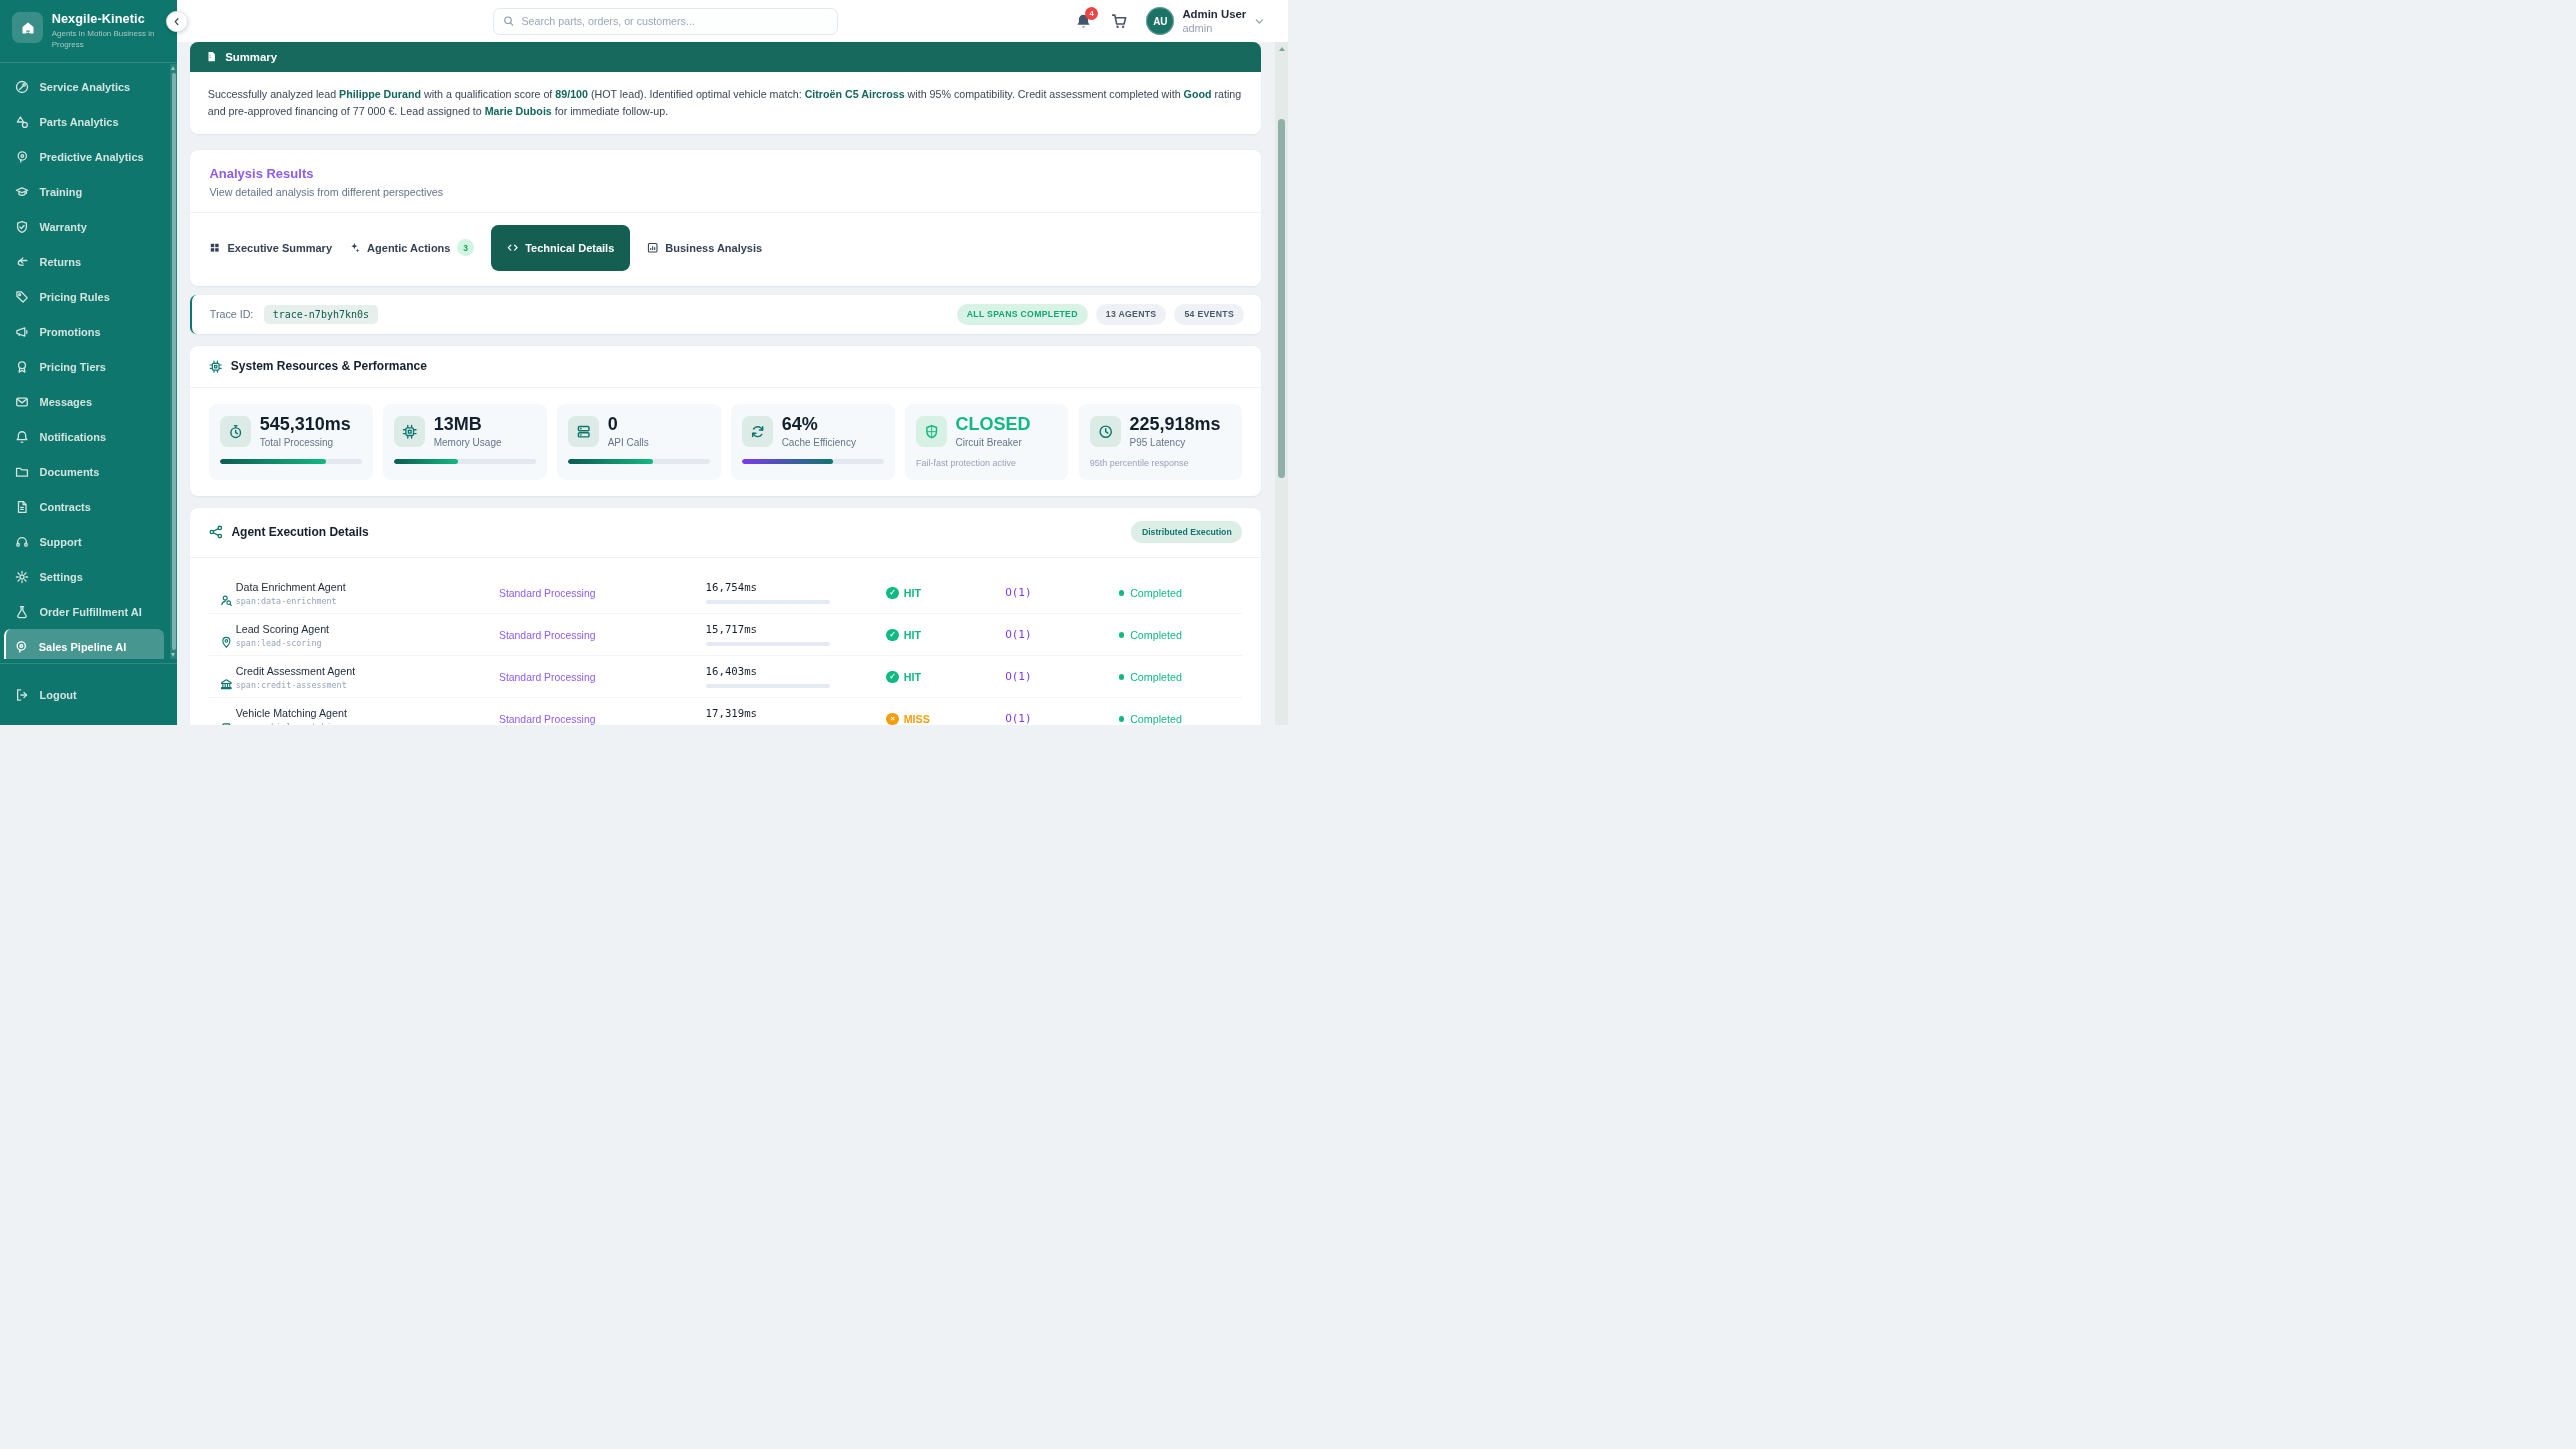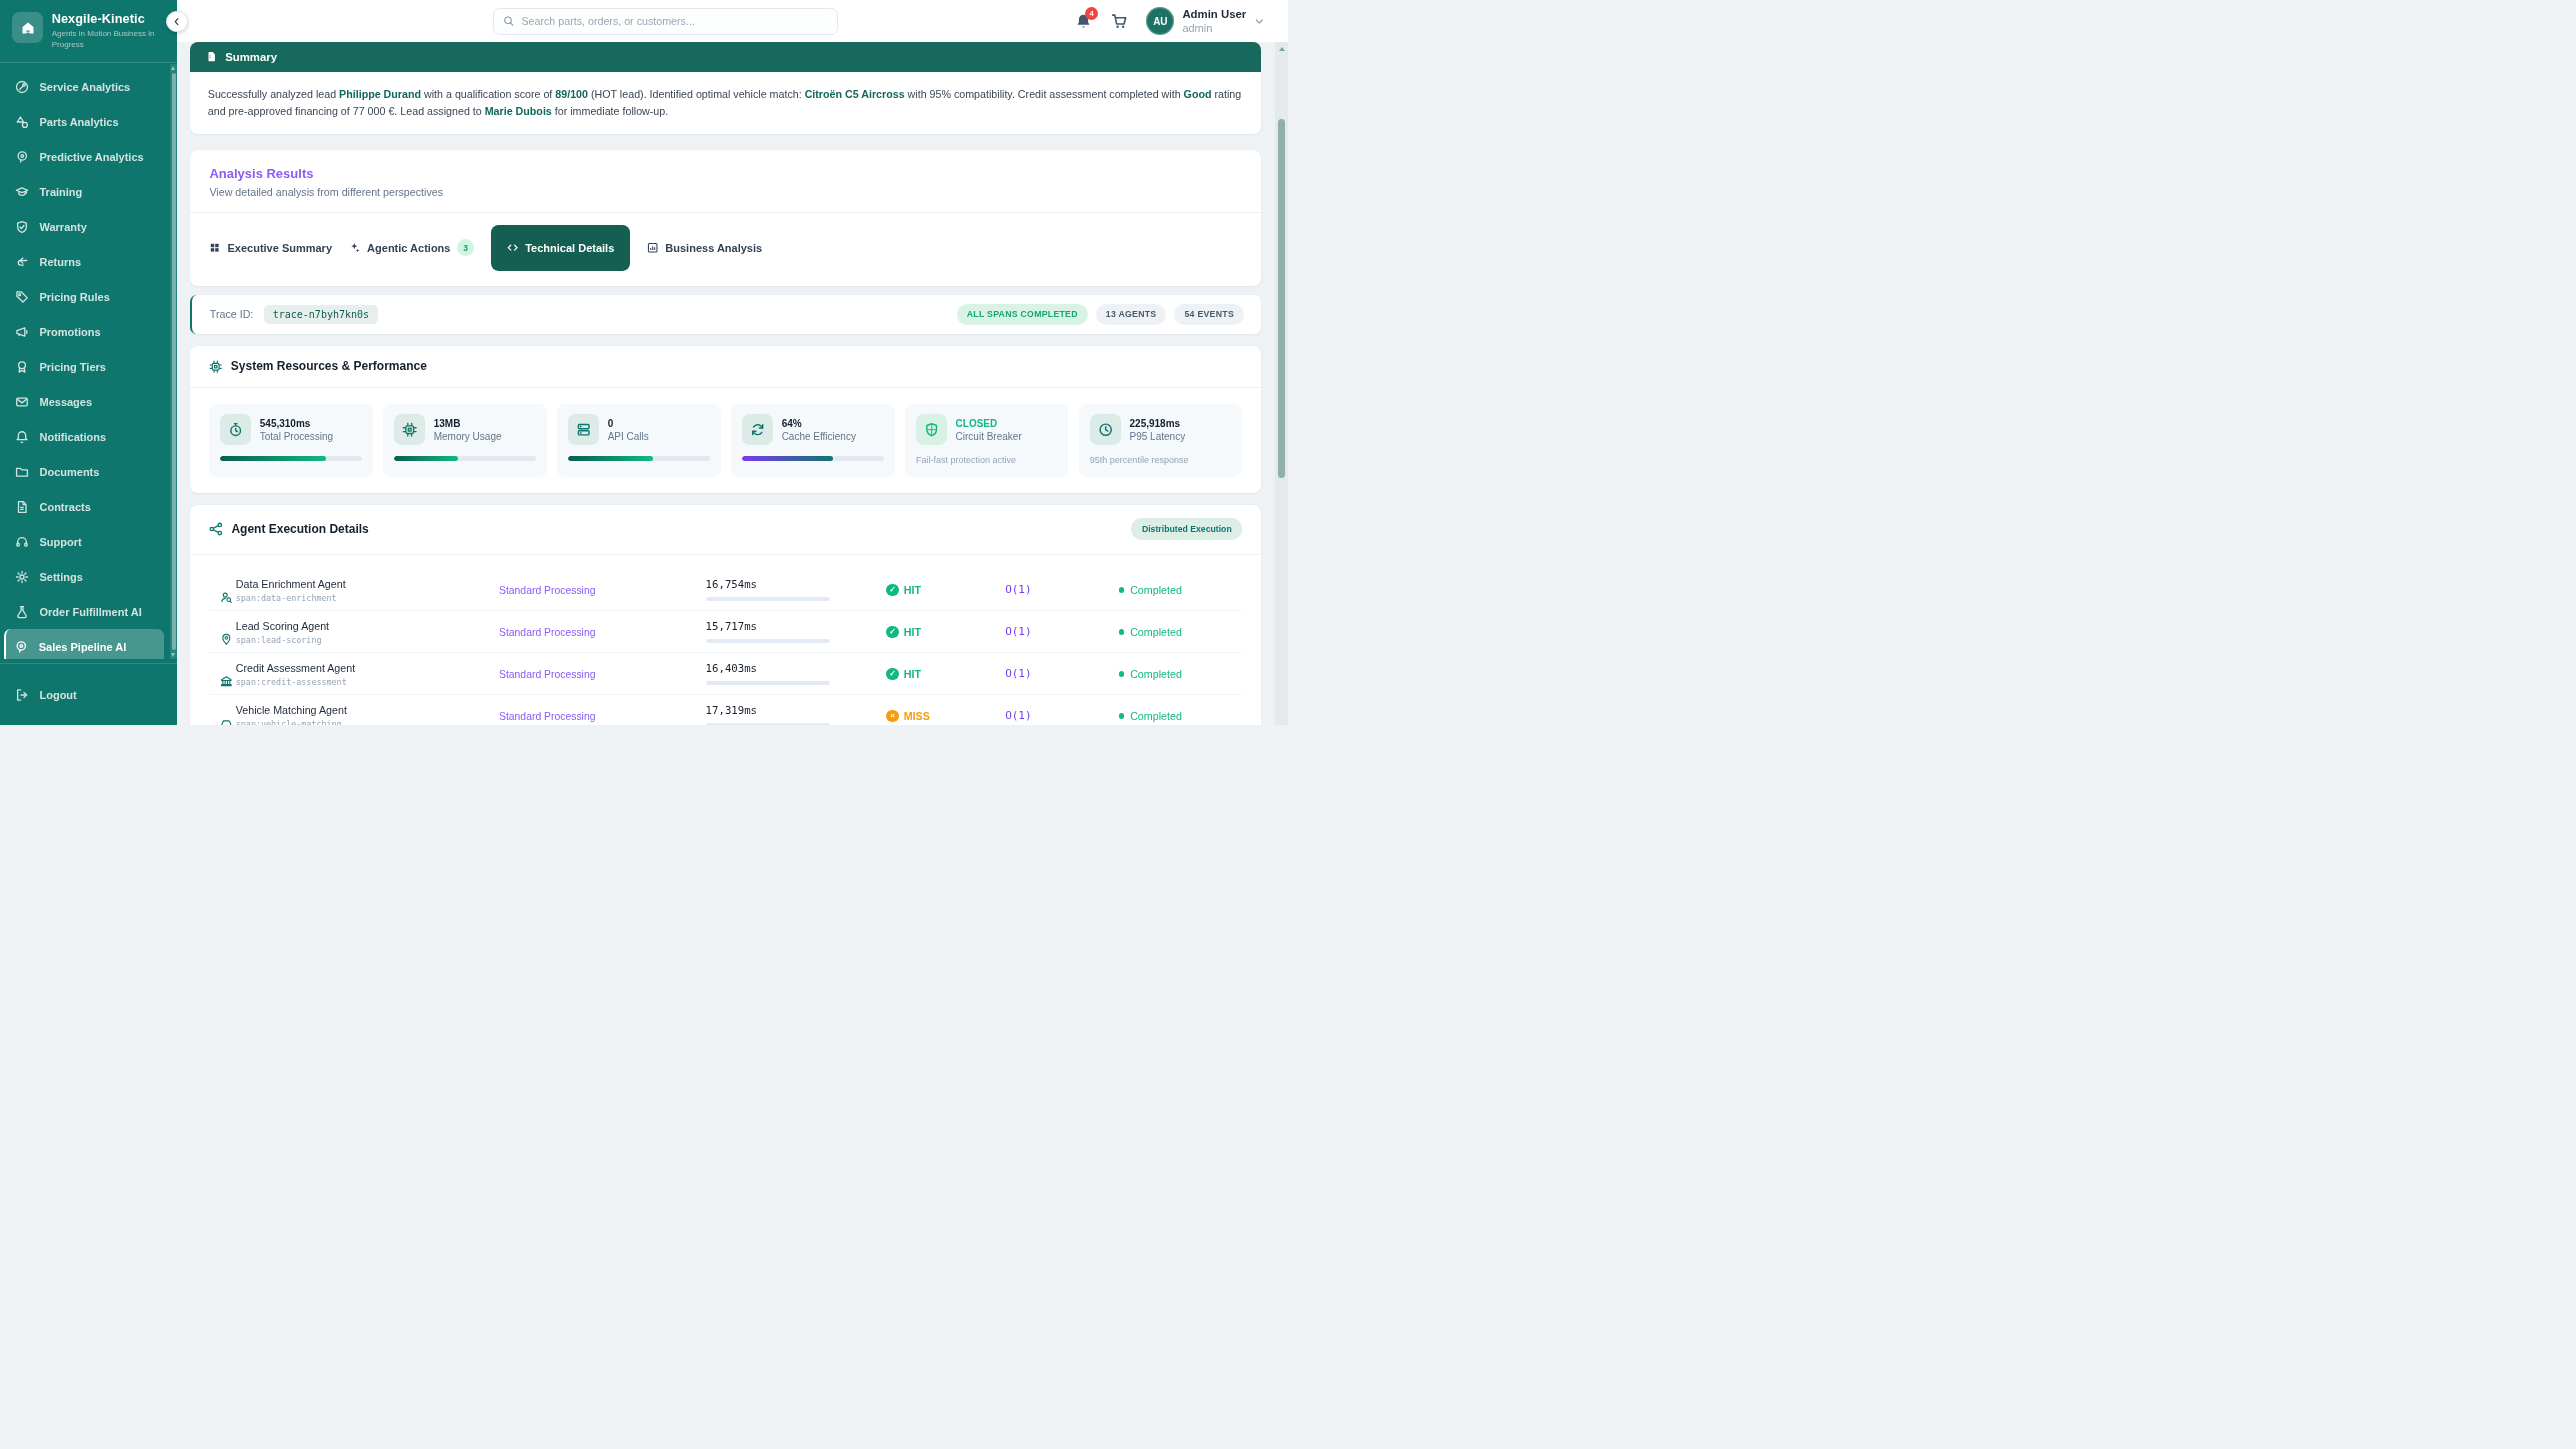--- a/index.html
+++ b/index.html
@@ -102,21 +102,21 @@
   .sys-card { margin-top:12px; }
   .sec-head { display:flex; align-items:center; gap:8px; padding:13.4px 19px; border-bottom:0.7px solid #edf1f5;
               font-size:12px; font-weight:bold; color:#15202e; }
   .sec-head svg { width:13.4px; height:13.4px; color:#0f766e; }
   .met-row { display:flex; gap:10.7px; padding:16px 19px; }
   .met { flex:1; background:#f6f9fb; border-radius:8px; padding:10.7px 10.7px 12px 10.7px; }
   .met-top { display:flex; align-items:center; gap:8.7px; }
   .met-icbox { width:31px; height:31px; min-width:31px; border-radius:7.4px; background:#dcebe6;
                display:flex; align-items:center; justify-content:center; color:#0f766e; }
   .met-icbox svg { width:15.4px; height:15.4px; }
-  .met-val { font-size:10px; font-weight:bold; color:#15202e; }
+  .met-val { font-size:18px; font-weight:bold; color:#15202e; }
   .met-val.green { color:#10b981; }
   .met-lbl { font-size:10px; color:#64748b; margin-top:2px; }
   .met-bar { margin-top:10.7px; height:4.7px; border-radius:2.7px; background:#e2e8f0; overflow:hidden; }
   .met-fill { height:100%; border-radius:2.7px; background:linear-gradient(90deg,#0b5d53,#12b981); }
   .met-fill.purple { background:linear-gradient(90deg,#7c3aed,#0f766e); }
   .met-sub { margin-top:9.4px; font-size:9px; color:#94a3b8; }
 
   
   .ag-card { margin-top:12px; border-radius:8px 8px 0 0; }
   .ag-head { display:flex; align-items:center; padding:13.4px 19px; border-bottom:0.7px solid #edf1f5; }

